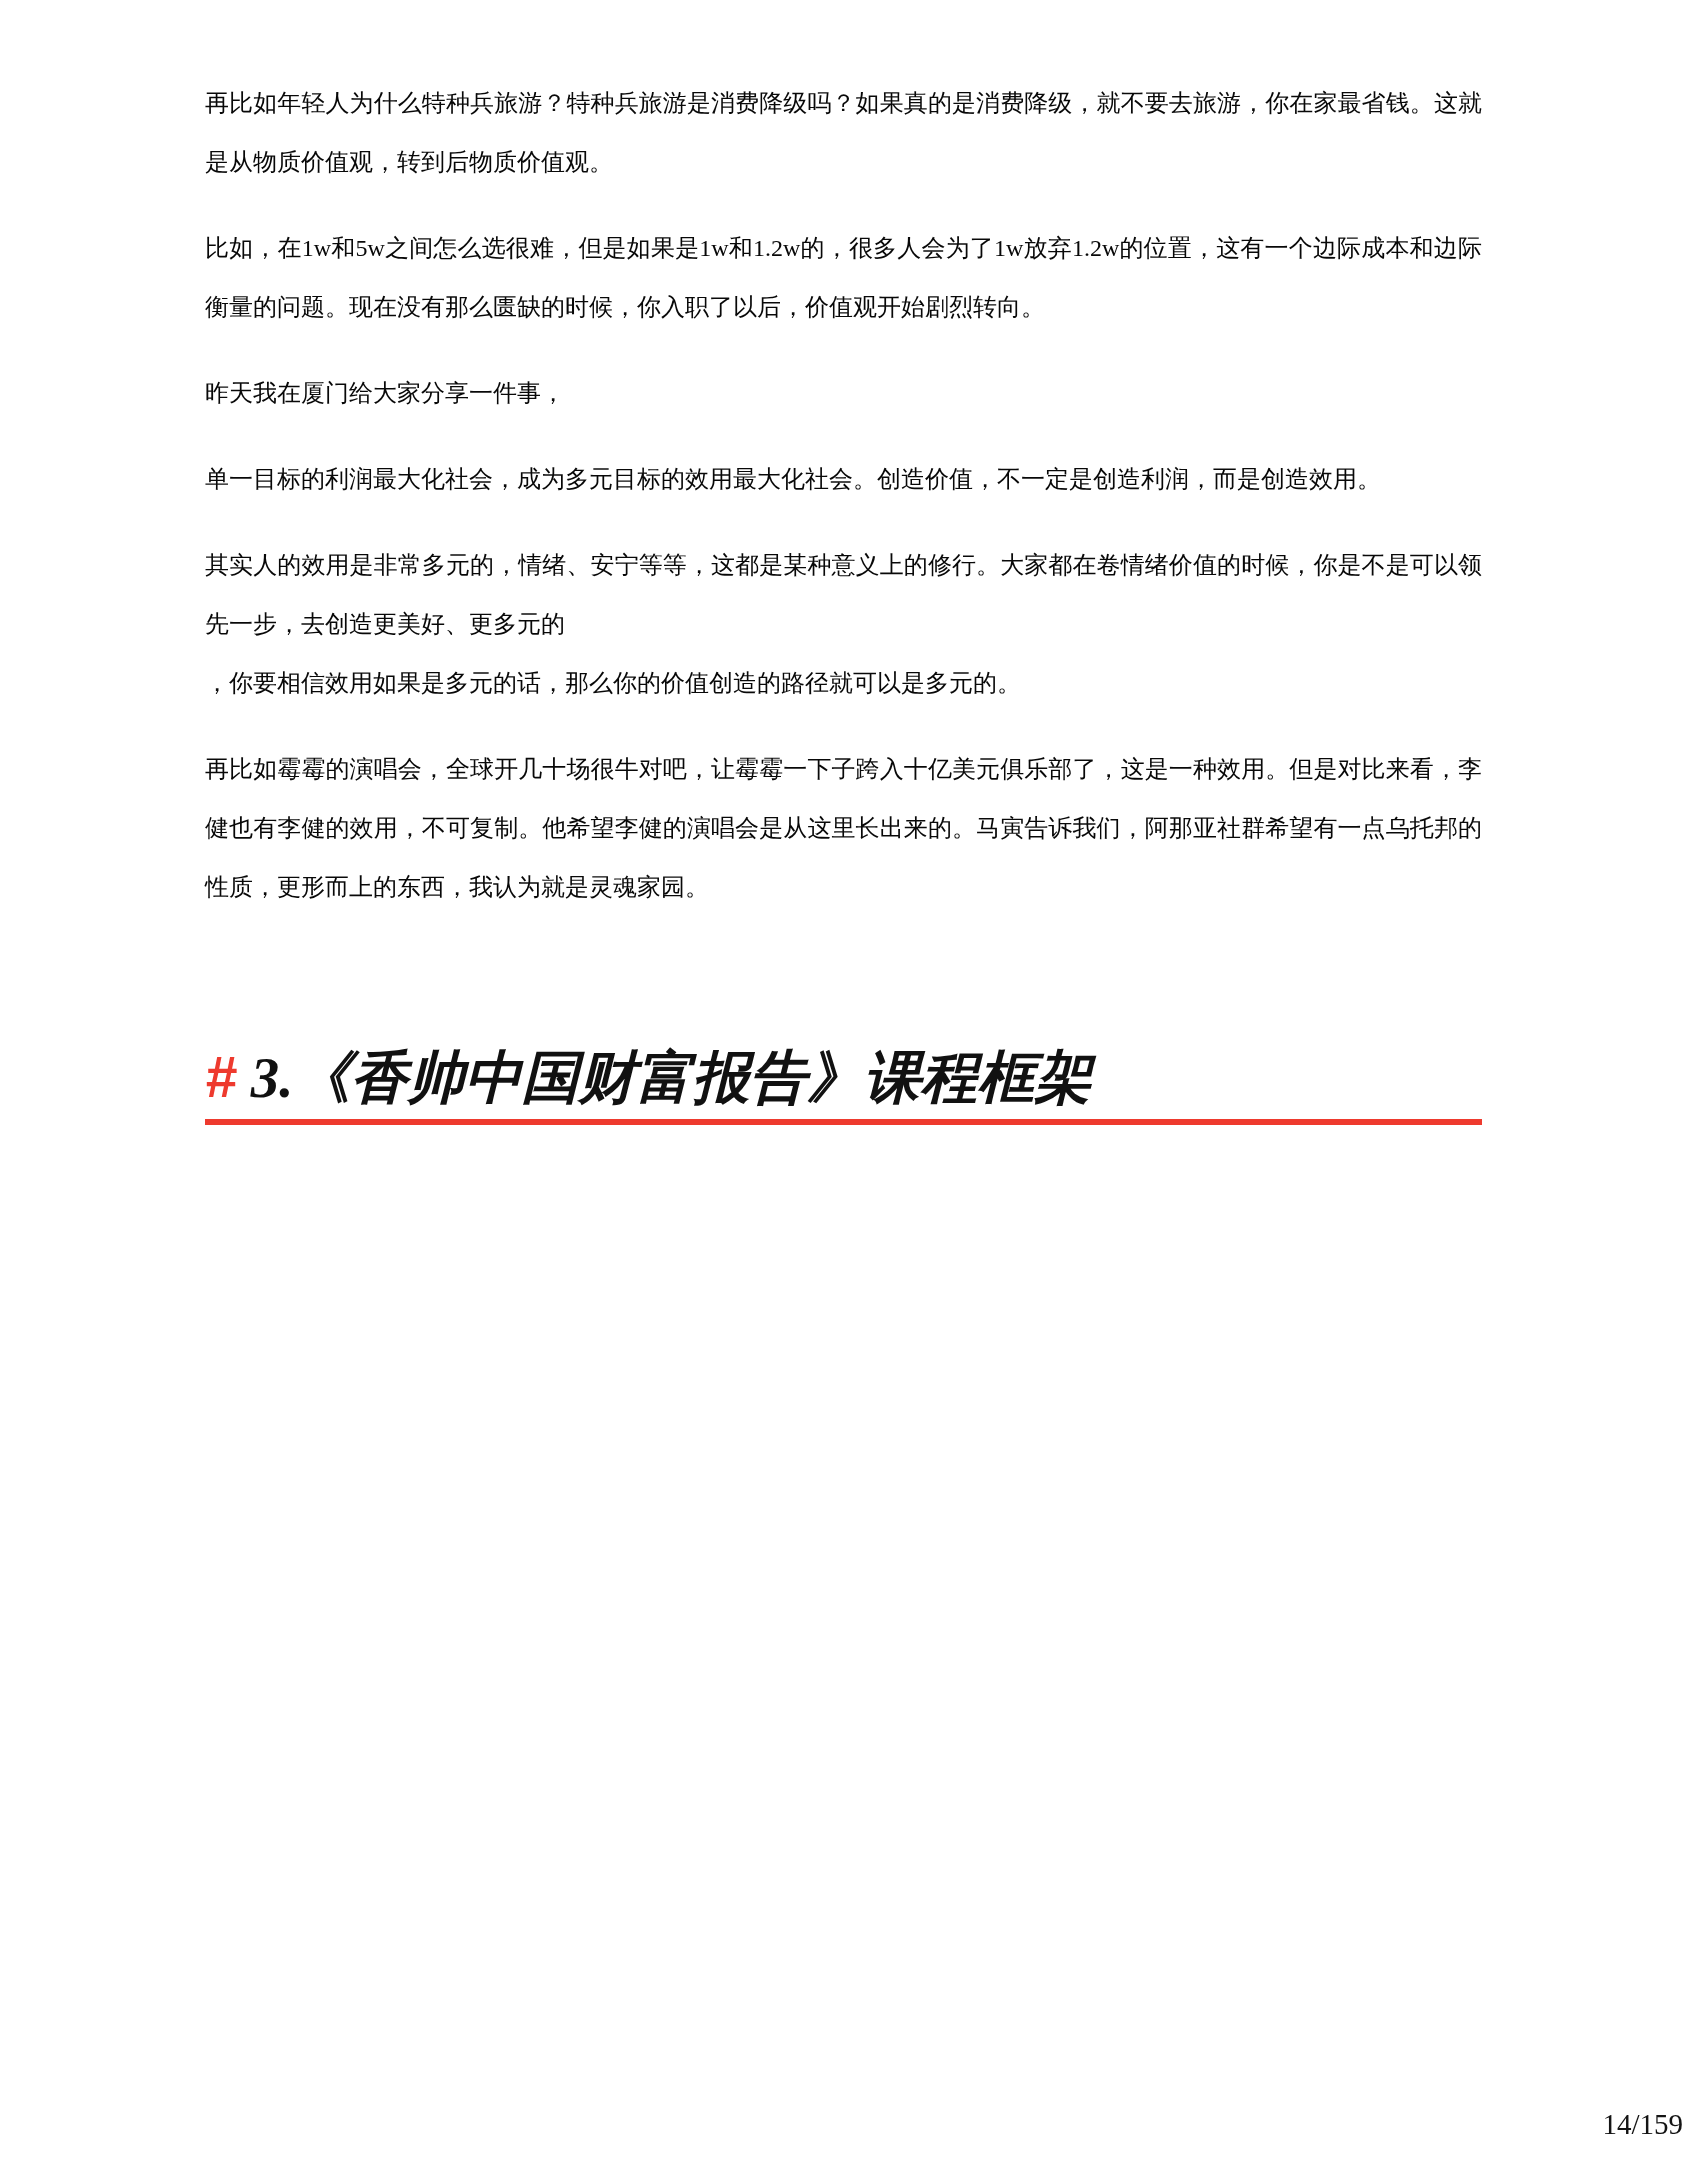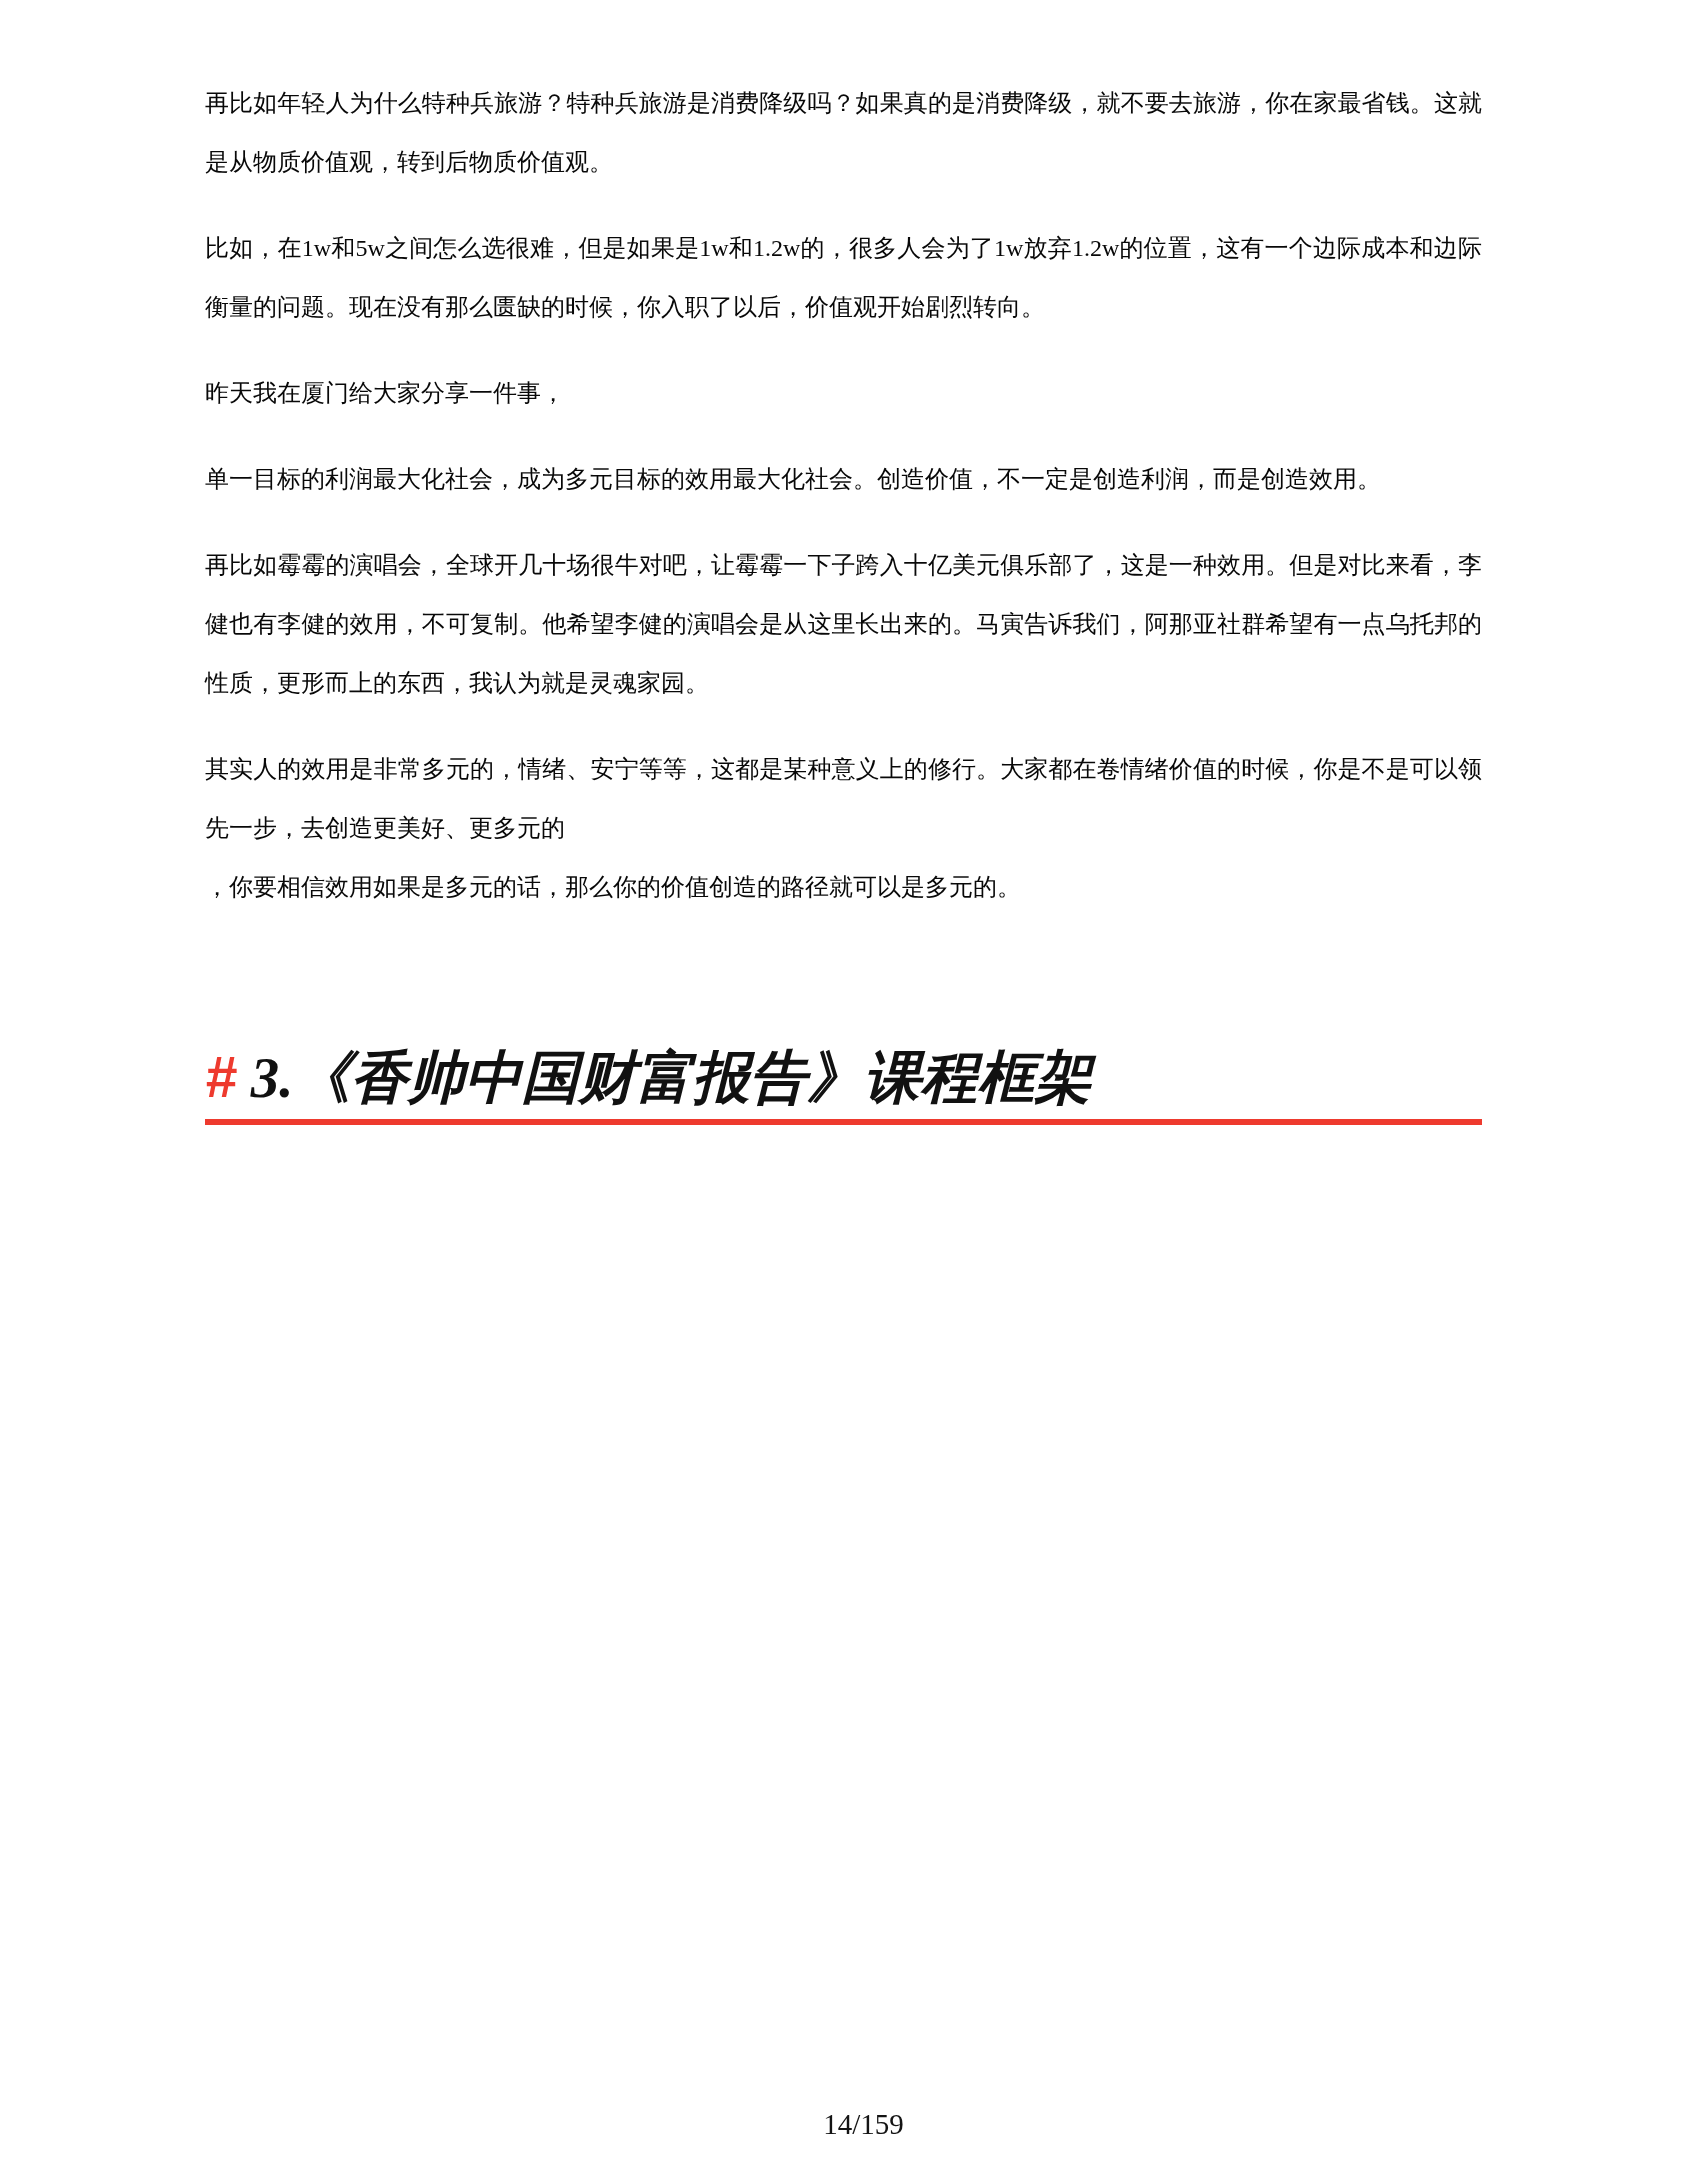--- a/index.html
+++ b/index.html
@@ -43,38 +43,38 @@
     height: 6px;
     background: #ee3a2e;
     margin-top: 7px;
     width: 100%;
   }
   .footer {
     position: absolute;
     left: 0;
     right: 0;
     top: 2106px;
-    text-align: center;
+    text-align: right;
     font-size: 29px;
     line-height: 36px;
     color: #141414;
     padding-left: 44px;
   }
 </style>
 </head>
 <body>
 
 <div class="content">
   <p class="para">再比如年轻人为什么特种兵旅游？特种兵旅游是消费降级吗？如果真的是消费降级，就不要去旅游，你在家最省钱。这就是从物质价值观，转到后物质价值观。</p>
   <p class="para">比如，在1w和5w之间怎么选很难，但是如果是1w和1.2w的，很多人会为了1w放弃1.2w的位置，这有一个边际成本和边际衡量的问题。现在没有那么匮缺的时候，你入职了以后，价值观开始剧烈转向。</p>
   <p class="para">昨天我在厦门给大家分享一件事，</p>
   <p class="para">单一目标的利润最大化社会，成为多元目标的效用最大化社会。创造价值，不一定是创造利润，而是创造效用。</p>
-  <p class="para">再比如霉霉的演唱会，全球开几十场很牛对吧，让霉霉一下子跨入十亿美元俱乐部了，这是一种效用。但是对比来看，李健也有李健的效用，不可复制。他希望李健的演唱会是从这里长出来的。马寅告诉我们，阿那亚社群希望有一点乌托邦的性质，更形而上的东西，我认为就是灵魂家园。</p>
   <p class="para">其实人的效用是非常多元的，情绪、安宁等等，这都是某种意义上的修行。大家都在卷情绪价值的时候，你是不是可以领先一步，去创造更美好、更多元的
 ，你要相信效用如果是多元的话，那么你的价值创造的路径就可以是多元的。</p>
+  <p class="para">再比如霉霉的演唱会，全球开几十场很牛对吧，让霉霉一下子跨入十亿美元俱乐部了，这是一种效用。但是对比来看，李健也有李健的效用，不可复制。他希望李健的演唱会是从这里长出来的。马寅告诉我们，阿那亚社群希望有一点乌托邦的性质，更形而上的东西，我认为就是灵魂家园。</p>
 
   <div class="heading">
     <div class="heading-line"><span class="h-marker">#</span><span>3.《香帅中国财富报告》课程框架</span></div>
     <div class="h-rule"></div>
   </div>
 </div>
 
 <div class="footer">14/159</div>
 
 

